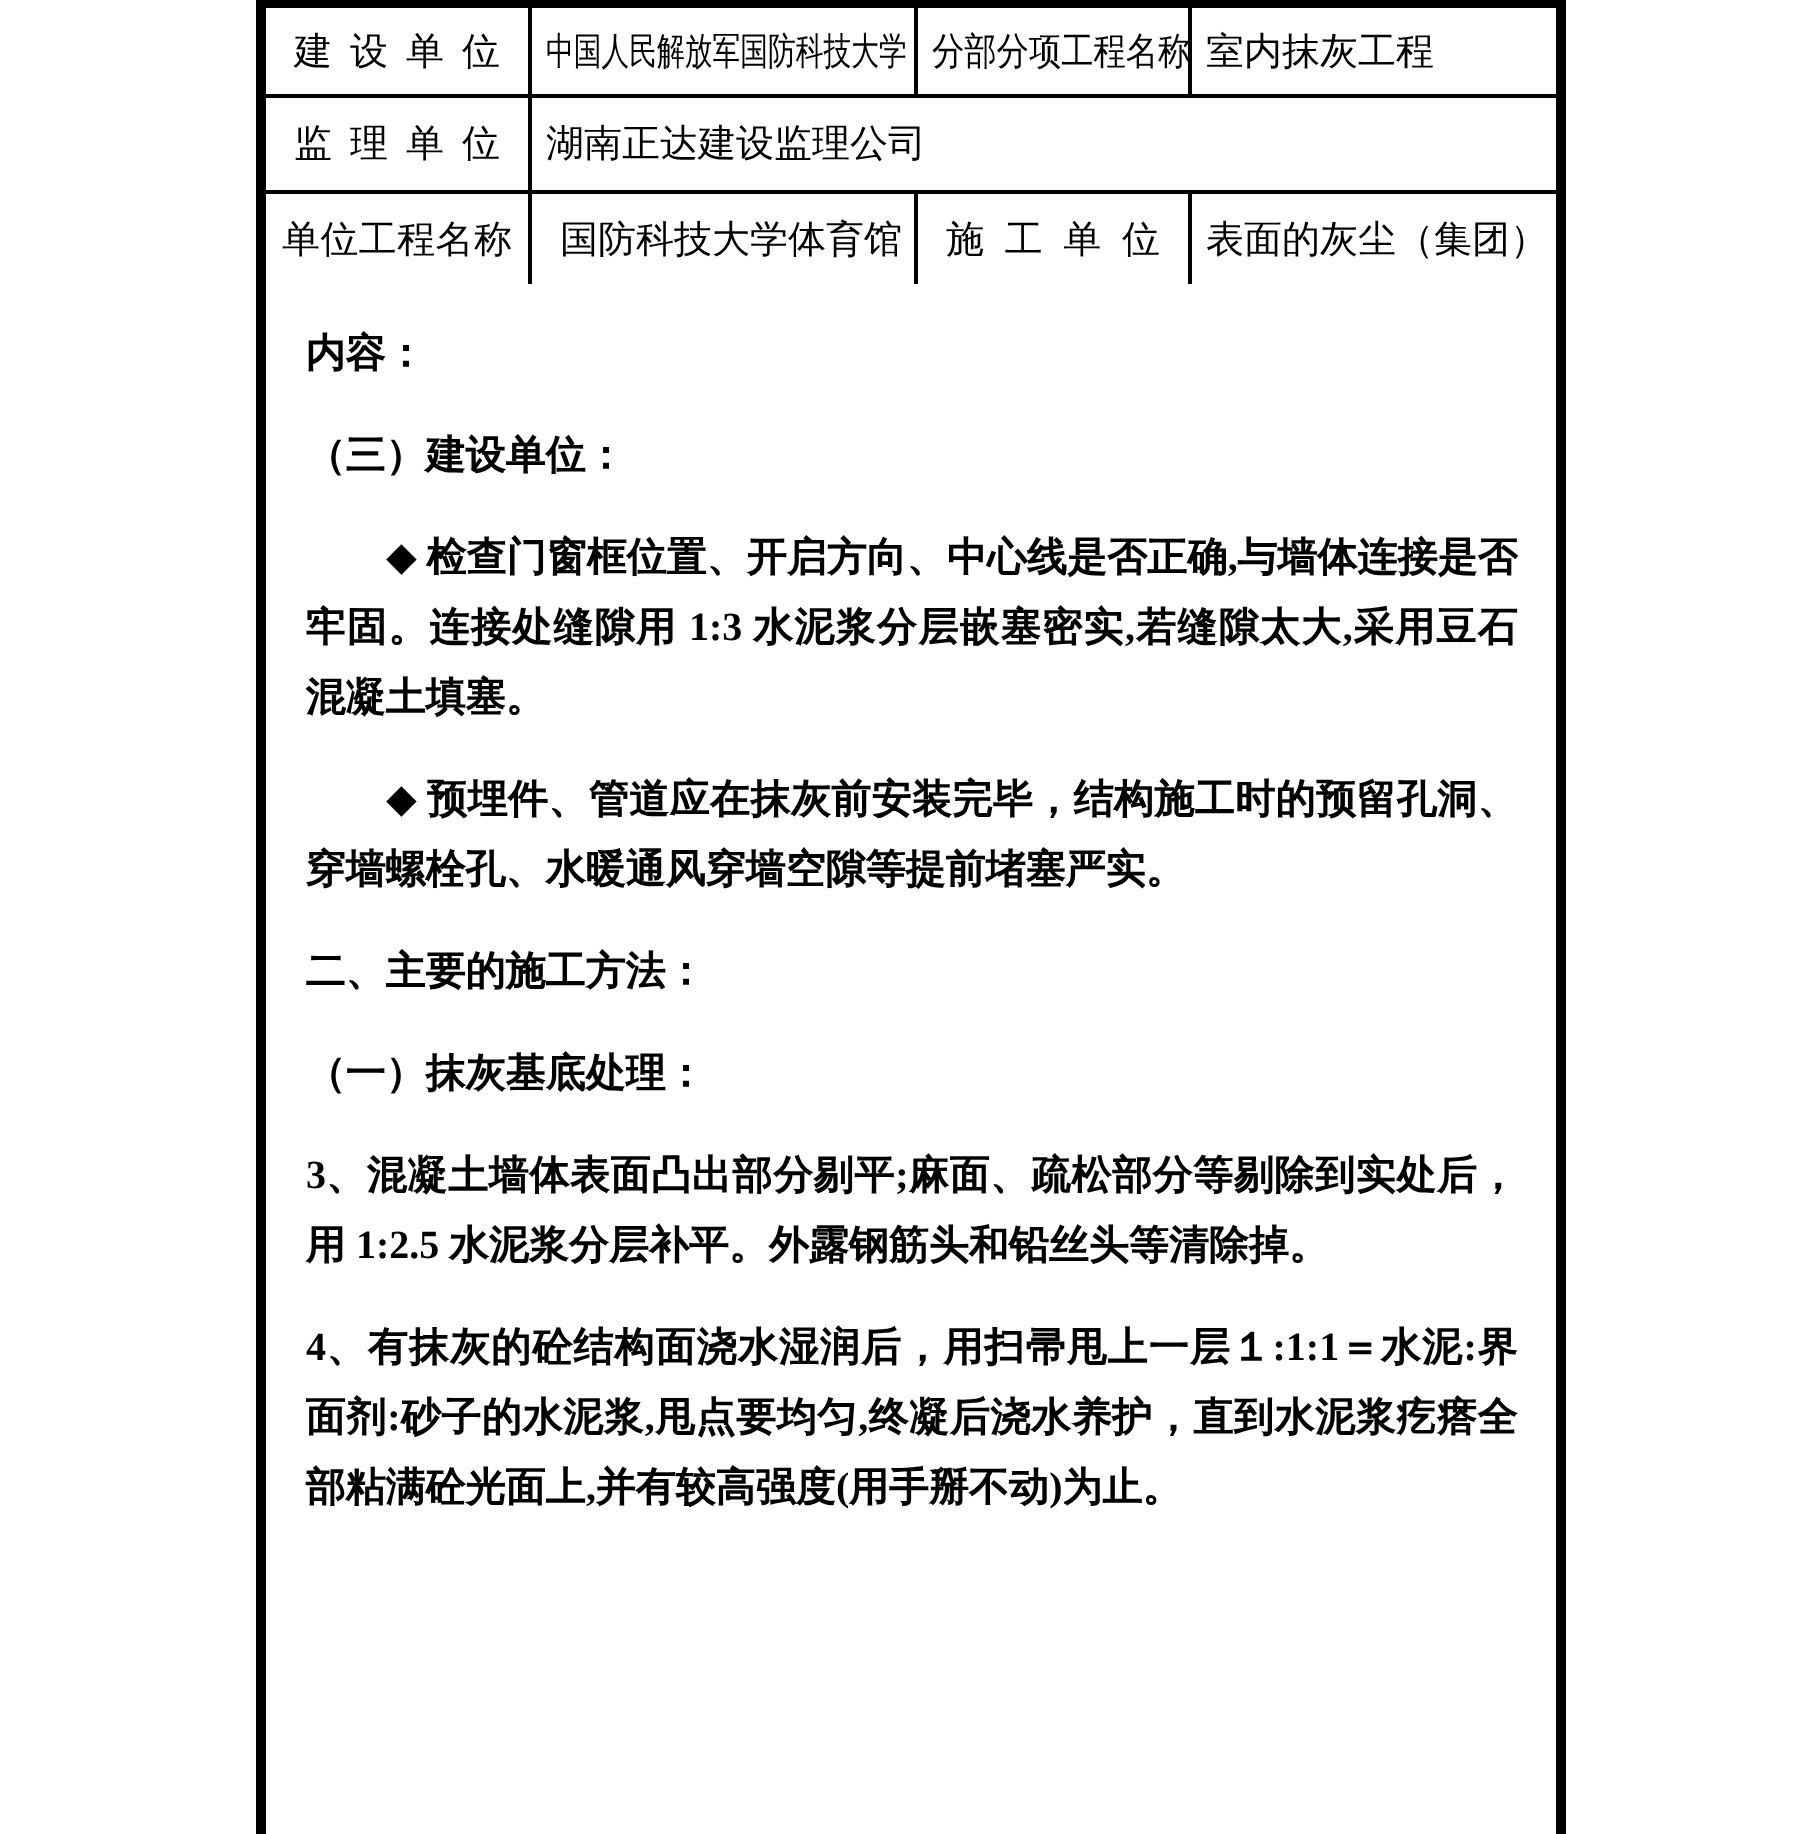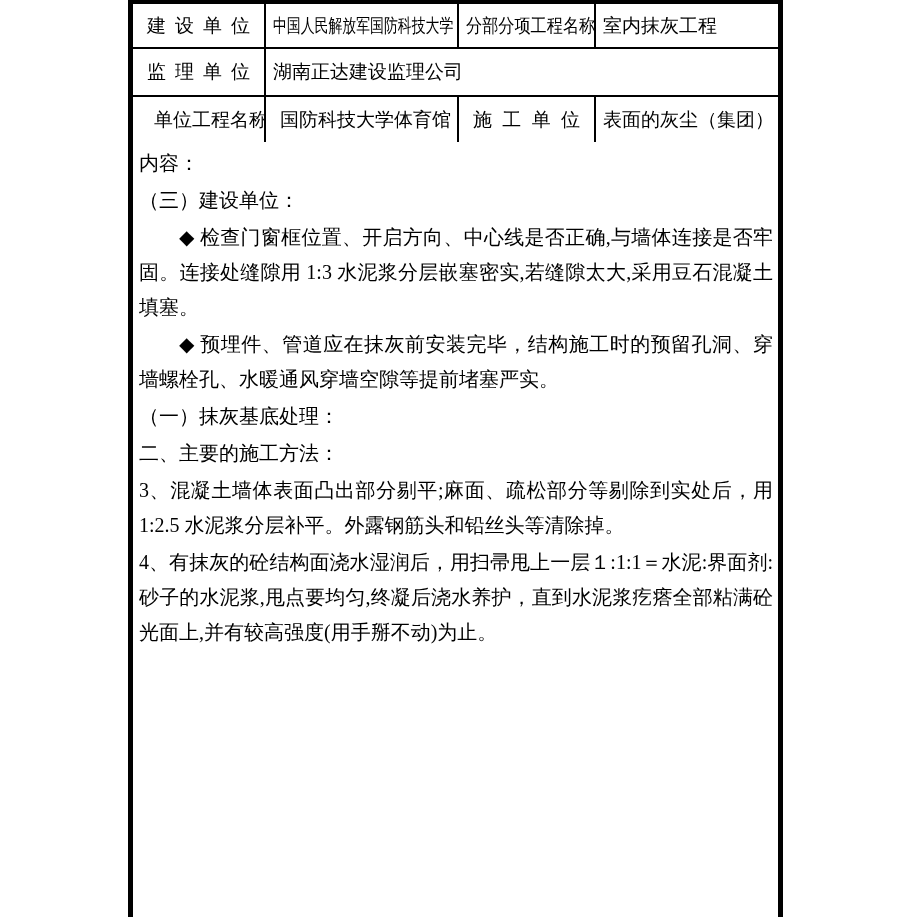--- a/index.html
+++ b/index.html
@@ -37,42 +37,43 @@
     overflow:hidden;
   }
   .header-table tr.r1 td{height:43px; border-bottom:2px solid #000;}
   .header-table tr.r2 td{height:46px; border-bottom:1px solid #4c1d95;}
   .header-table tr.r3 td{height:45px; border-bottom:2px solid #000;}
   td.dist{
     text-align:justify;
     text-align-last:justify;
     padding:0 14px;
   }
-  td.dist.tight{padding:0 21px;font-family:Liberation Mono, monospace;}
+  td.dist.tight{padding:0 8px;font-family:Liberation Mono, monospace;}
   .condense{
     display:inline-block;
     transform:scaleX(0.73);
     transform-origin:left center;
     white-space:nowrap;
   }
   .condense-sm{
     display:inline-block;
     transform:scaleX(0.85);
     transform-origin:left center;
     white-space:nowrap;
   }
   
   .content{
     padding:2px 3px 0 4px;
     font-size:20px;
     line-height:35px;
   }
   .para{
-    margin:2px;
+    margin:16px;
     text-align:justify;
+    font-weight:bold;
   }
   .para.bullet{ text-indent:2em; }
 </style>
 </head>
 <body>
 
 <div class="doc">
 
   <table class="header-table">
     <colgroup>
@@ -100,20 +101,20 @@
     </tr>
   </tbody>
     </table>
 
   <div class="content">
     <p class="para">内容：</p>
     <div>
         <p class="para plain">（三）建设单位：</p>
         <p class="para bullet">◆ 检查门窗框位置、开启方向、中心线是否正确,与墙体连接是否牢固。连接处缝隙用 1:3 水泥浆分层嵌塞密实,若缝隙太大,采用豆石混凝土填塞。</p>
         <p class="para bullet">◆ 预埋件、管道应在抹灰前安装完毕，结构施工时的预留孔洞、穿墙螺栓孔、水暖通风穿墙空隙等提前堵塞严实。</p>
+        <p class="para plain">二、主要的施工方法：</p>
         <p class="para plain">（一）抹灰基底处理：</p>
-        <p class="para plain">二、主要的施工方法：</p>
         <p class="para plain">3、混凝土墙体表面凸出部分剔平;麻面、疏松部分等剔除到实处后，用 1:2.5 水泥浆分层补平。外露钢筋头和铅丝头等清除掉。</p>
         <p class="para plain">4、有抹灰的砼结构面浇水湿润后，用扫帚甩上一层１:1:1＝水泥:界面剂:砂子的水泥浆,甩点要均匀,终凝后浇水养护，直到水泥浆疙瘩全部粘满砼光面上,并有较高强度(用手掰不动)为止。</p>
       </div>
   </div>
 
 </div>
 
 </body></html>

